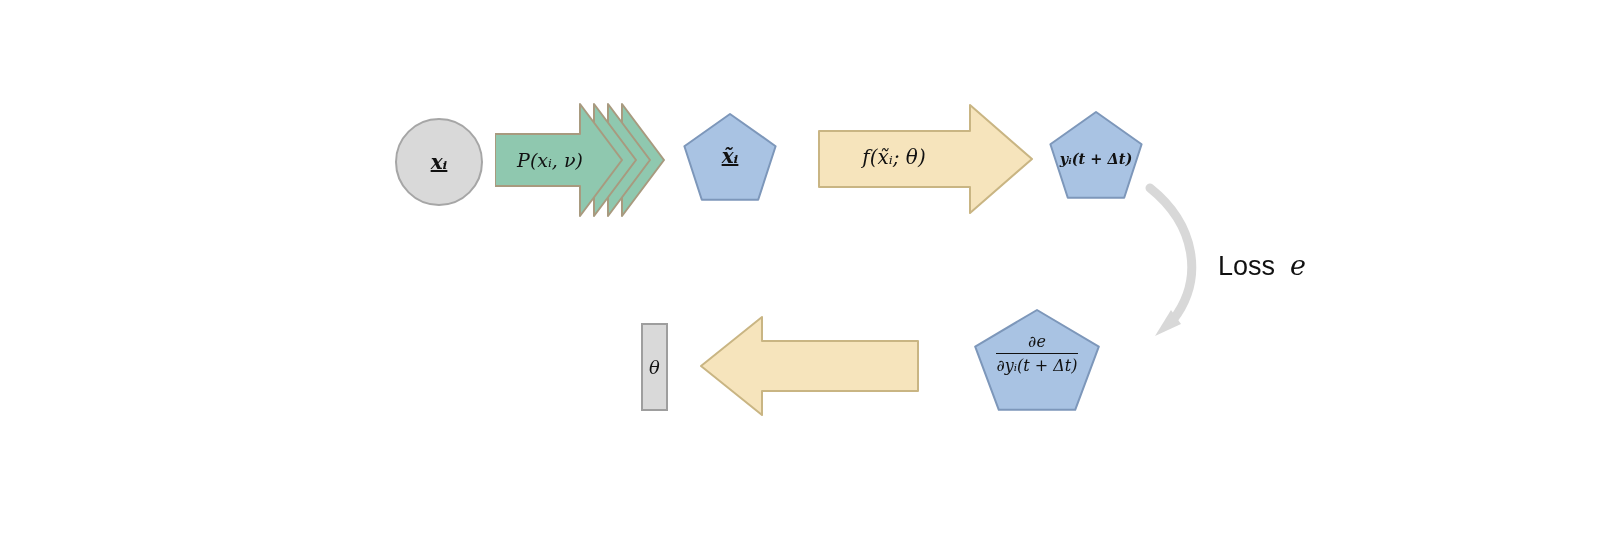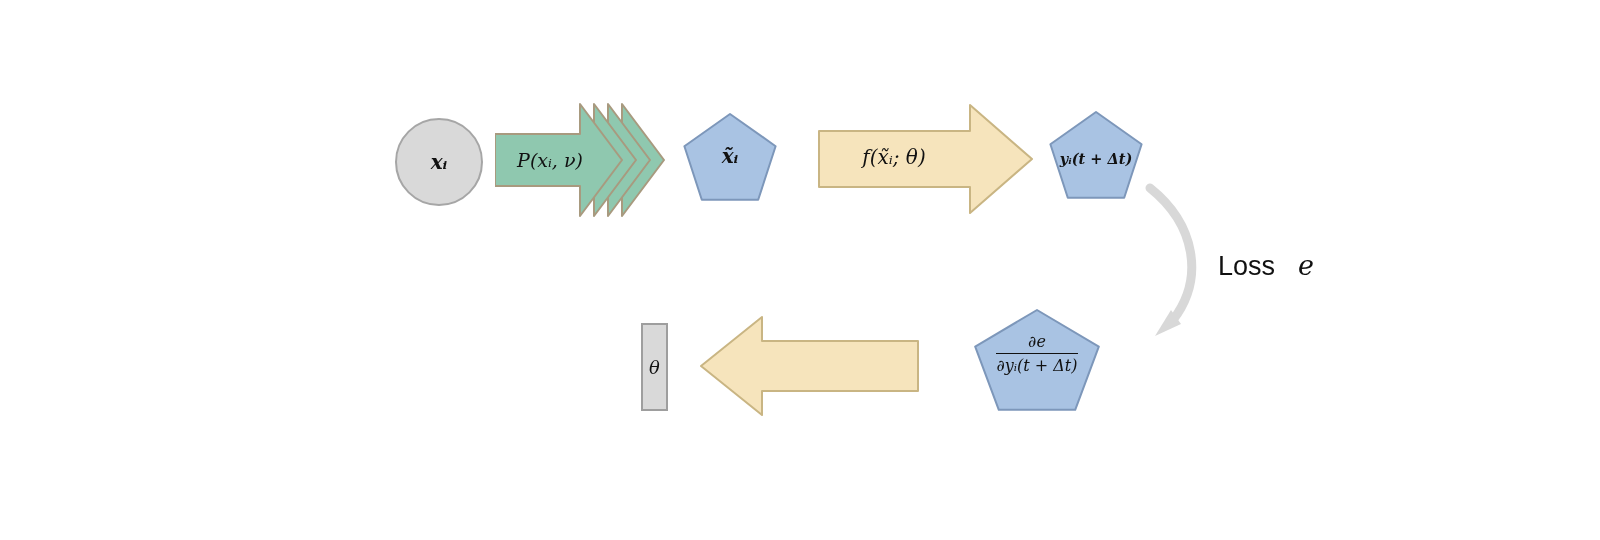--- a/index.html
+++ b/index.html
@@ -5,34 +5,34 @@
   html,body{margin:0;padding:0;background:#ffffff;}
   #canvas{
     position:relative;width:1600px;height:540px;background:#ffffff;overflow:hidden;
     font-family:"DejaVu Serif", serif;
   }
   .abs{position:absolute;}
   .shape-label{
     display:flex;align-items:center;justify-content:center;text-align:center;
     font-style:italic;color:#111;pointer-events:none;
   }
-  .bold{font-weight:bold;}
+  .bold{font-weight:bold;text-decoration:underline;}
   svg{display:block;}
   .circle-shape{fill:var(--circle-fill);stroke:var(--circle-stroke);stroke-width:2;}
   .green-arrow-shape{fill:var(--green-fill);stroke:var(--green-stroke);stroke-width:2;stroke-linejoin:round;}
   .pentagon-shape{fill:var(--pentagon-fill);stroke:var(--pentagon-stroke);stroke-width:2;stroke-linejoin:round;}
   .yellow-arrow-shape{fill:var(--yellow-fill);stroke:var(--yellow-stroke);stroke-width:2;stroke-linejoin:round;}
   .curve-path{fill:none;stroke:var(--curve-stroke);stroke-width:9;stroke-linecap:round;}
   .curve-head{fill:var(--curve-stroke);}
   .theta-box{
     background:var(--rect-fill);border:2px solid var(--rect-stroke);
     display:flex;align-items:center;justify-content:center;
     font-style:italic;font-size:18px;color:#111;box-sizing:border-box;
   }
-  .loss-label{font-family:"Liberation Sans", sans-serif;font-size:27px;color:#111;display:flex;gap:23px;align-items:baseline;text-align:right;}
+  .loss-label{font-family:"Liberation Sans", sans-serif;font-size:27px;color:#111;display:flex;gap:15px;align-items:baseline;text-align:right;}
   .loss-symbol{font-family:"DejaVu Serif", serif;font-style:italic;}
   .fraction{
     position:absolute;display:flex;flex-direction:column;align-items:center;
     font-style:italic;color:#111;
   }
   .fraction-inner{display:inline-flex;flex-direction:column;align-items:center;}
   .numer{font-size:16px;border-bottom:1.6px solid #111;padding:0 10px 2px 10px;align-self:stretch;text-align:center;}
   .denom{font-size:16px;padding-top:2px;font-style:italic;}
 </style>
 </head>

